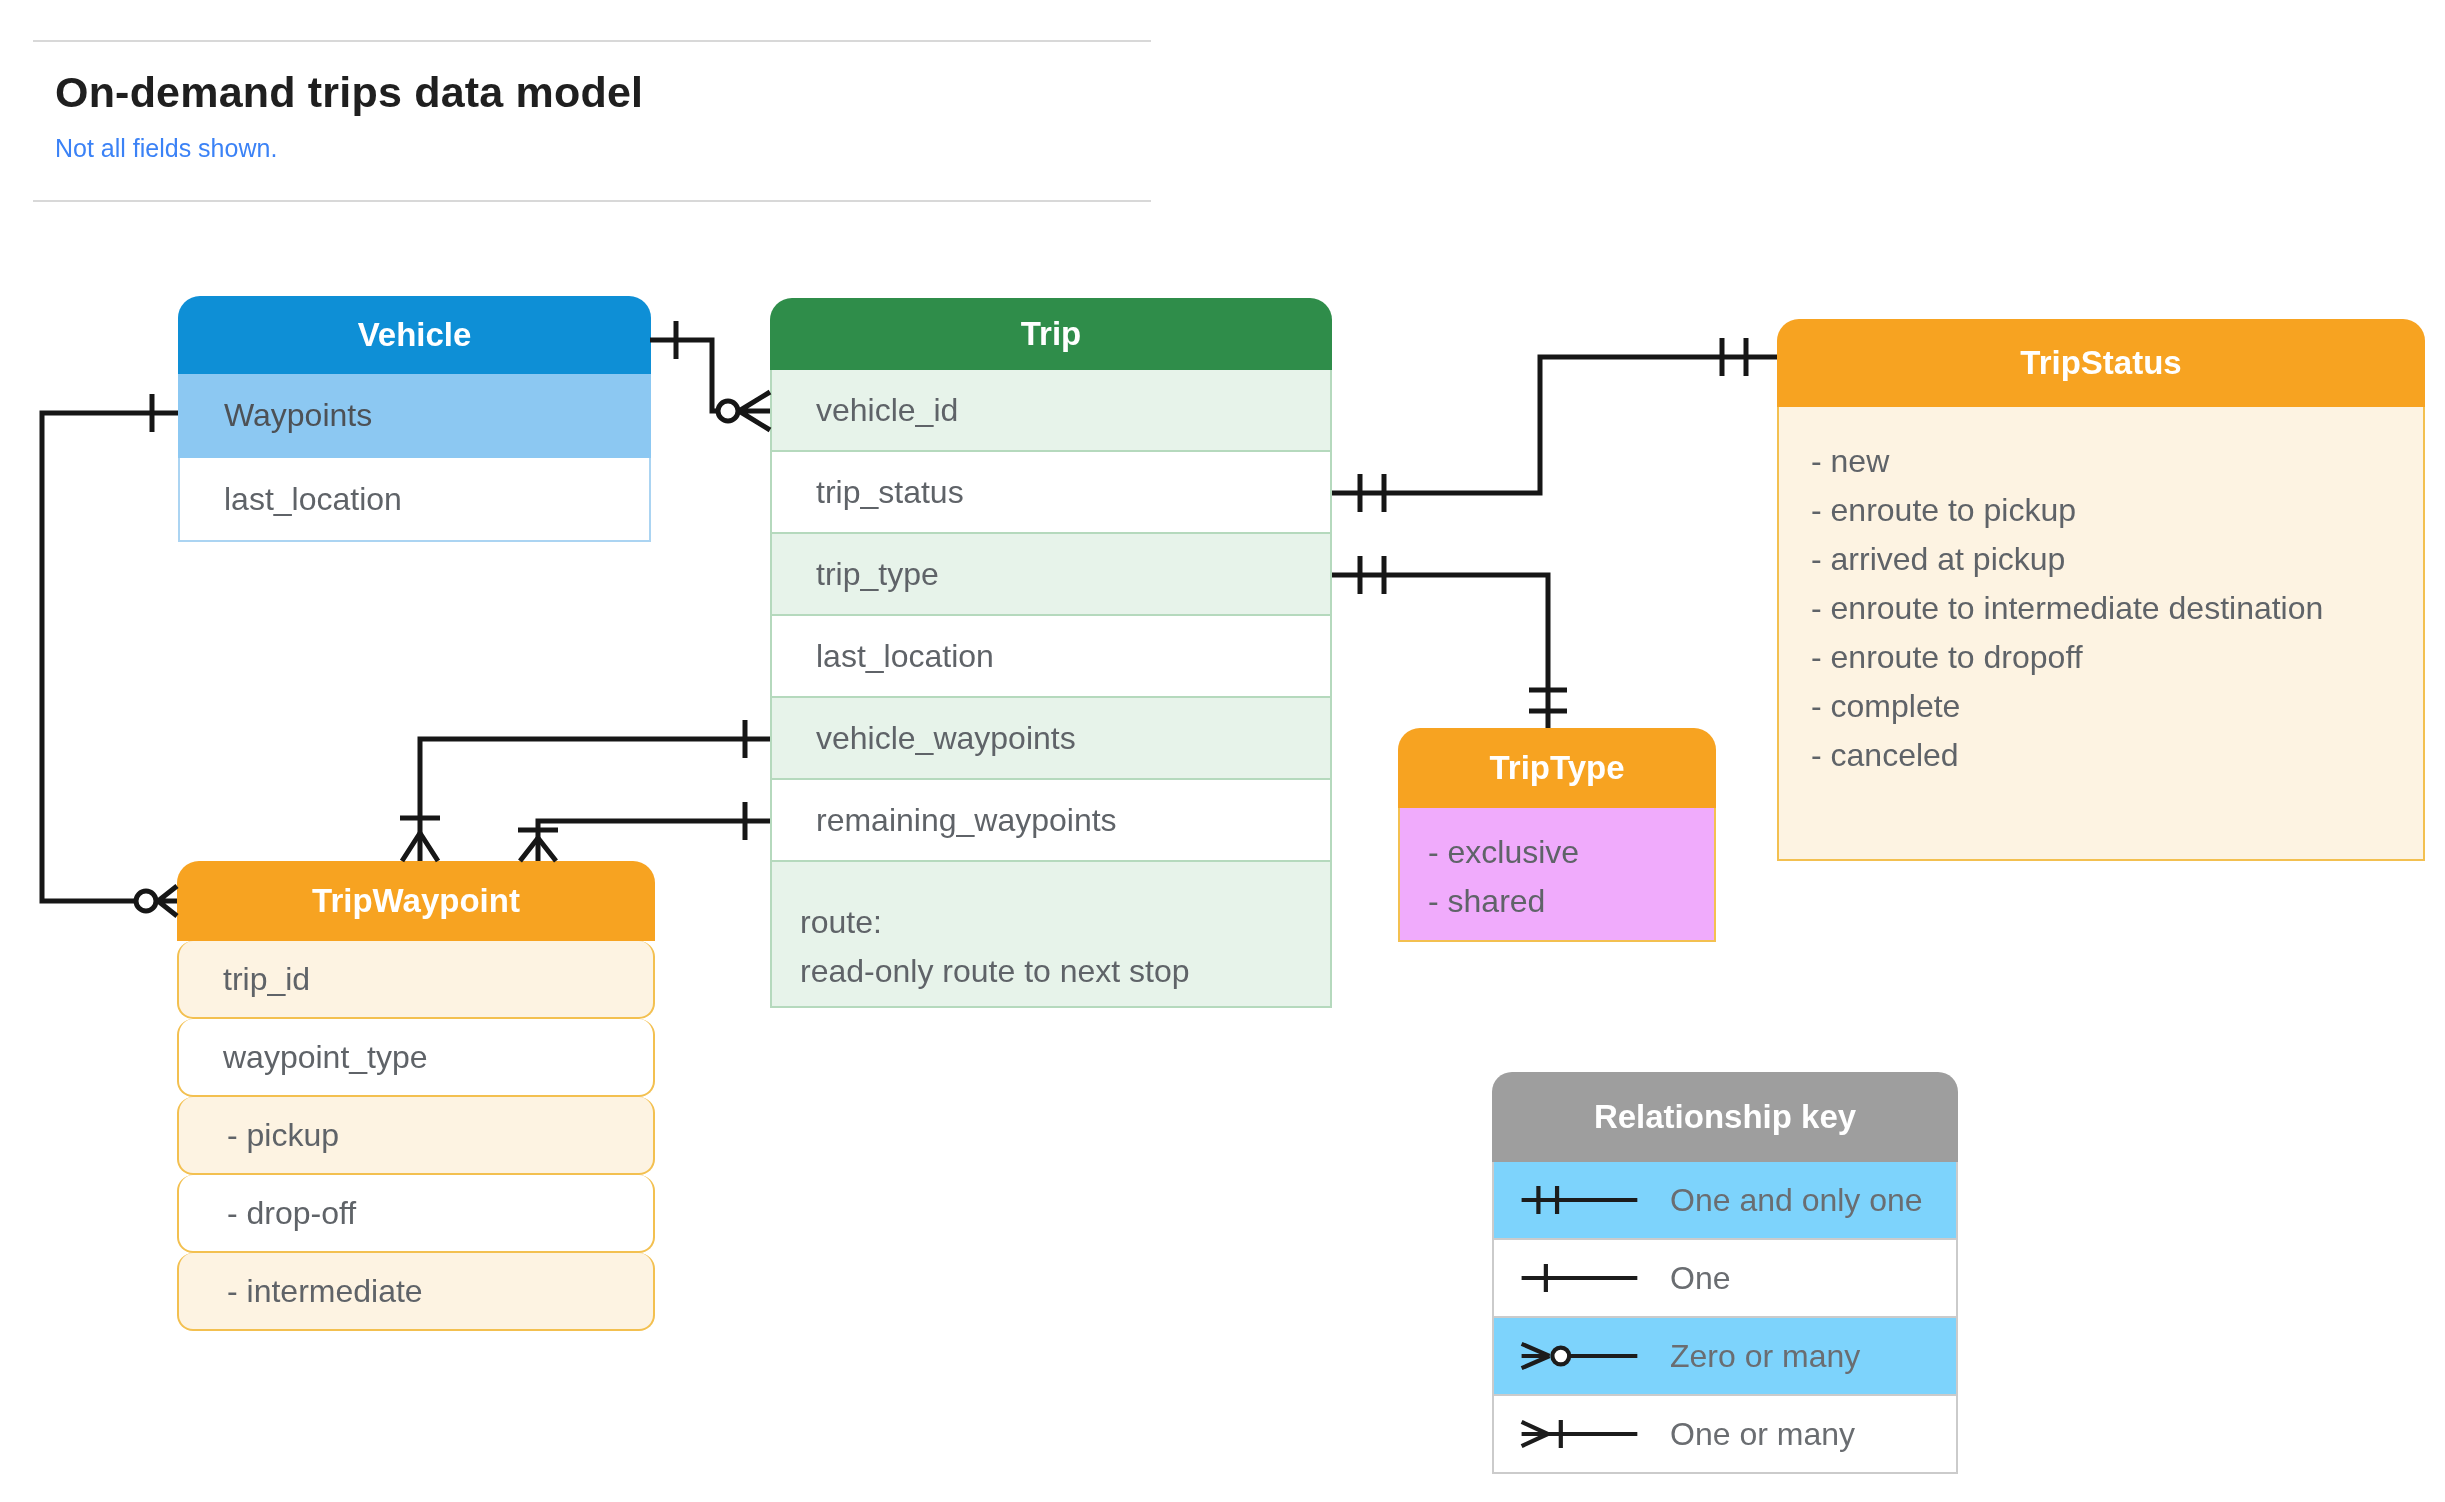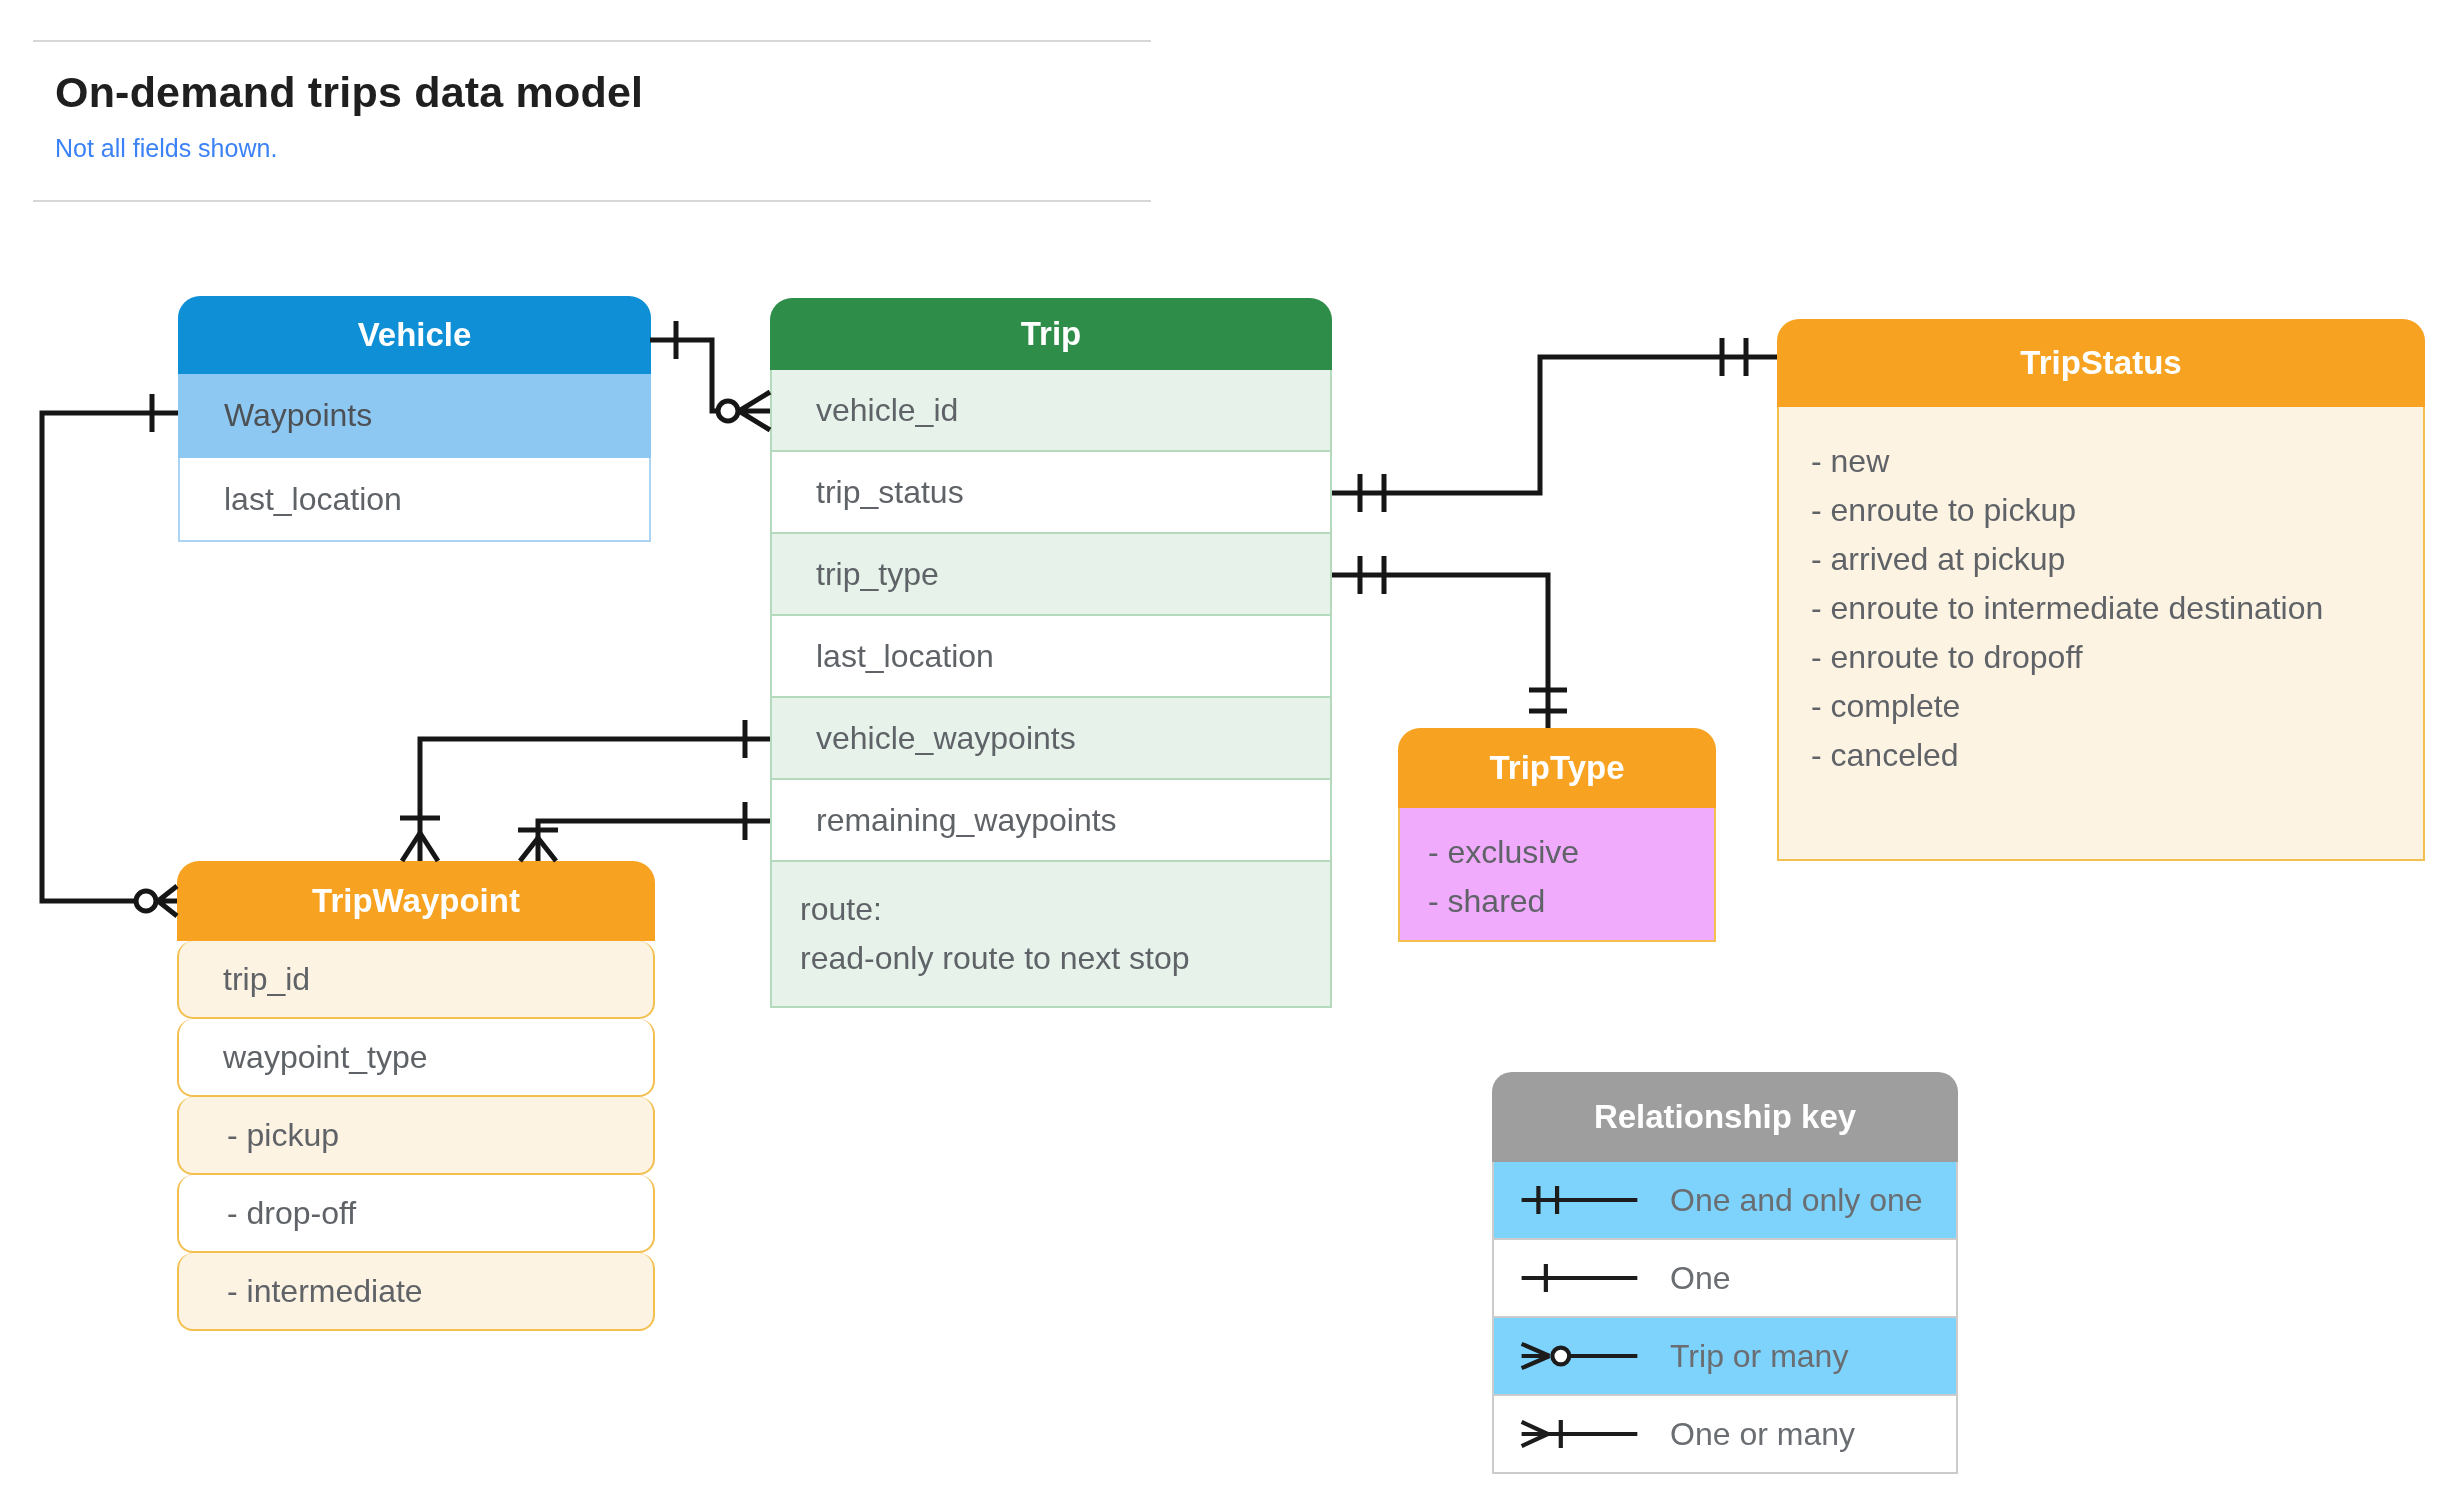--- a/index.html
+++ b/index.html
@@ -36,21 +36,21 @@
   .vehicle .row-plain{background:#fff;border-color:#abd4f2;}
 
   
   .trip{left:770px;top:298px;width:562px;}
   .trip .entity-header{height:72px;background:#2f8d4a;}
   .trip .row{height:82px;border-color:#b5d9bd;}
   .trip .row-accent{background:#e7f3ea;}
   .trip .row-plain{background:#fff;}
   .trip .route-row{
     height:146px;background:#e7f3ea;border:2px solid #b5d9bd;border-top:none;
-    box-sizing:border-box;padding:23px 0 0 28px;line-height:49px;display:block;
+    box-sizing:border-box;padding:36px 0 0 28px;line-height:49px;display:block;
   }
 
   
   .enum-header{background:#f7a321;}
   .tripstatus{left:1777px;top:319px;width:648px;}
   .tripstatus .entity-header{height:88px;}
   .tripstatus .enum-body{
     background:#fdf3e2;border:2px solid #f3c050;border-top:none;box-sizing:border-box;
     height:454px;padding:30px 0 0 32px;line-height:49px;
   }
@@ -163,21 +163,21 @@
       <span>One</span>
     </div>
     <div class="row row-accent">
       <svg class="sym" viewBox="0 0 150 44">
         <g stroke="#1c1c1c" stroke-width="4.5" fill="none">
           <path d="M36,22 L6,9 M36,22 L6,35 M6,22 H36"></path>
           <circle cx="48" cy="22" r="9" fill="#fff"></circle>
           <line x1="57" y1="22" x2="130" y2="22"></line>
         </g>
       </svg>
-      <span>Trip or many</span>
+      <span>Zero or many</span>
     </div>
     <div class="row row-plain">
       <svg class="sym" viewBox="0 0 150 44">
         <g stroke="#1c1c1c" stroke-width="4.5" fill="none">
           <path d="M34,22 L6,9 M34,22 L6,35"></path>
           <line x1="6" y1="22" x2="130" y2="22"></line>
           <line x1="48" y1="7" x2="48" y2="37"></line>
         </g>
       </svg>
       <span>One or many</span>

